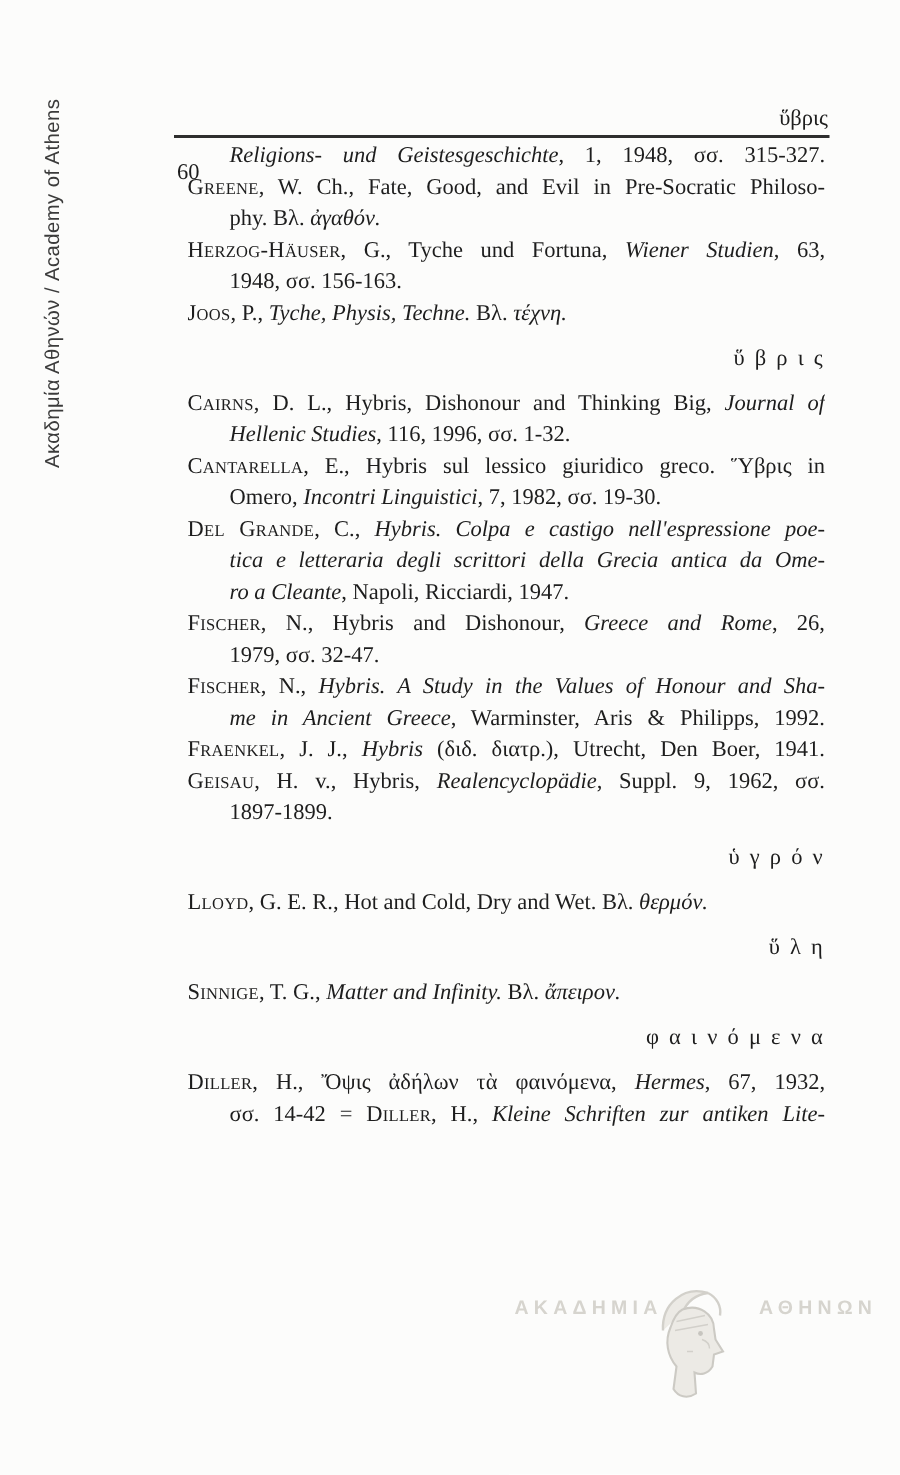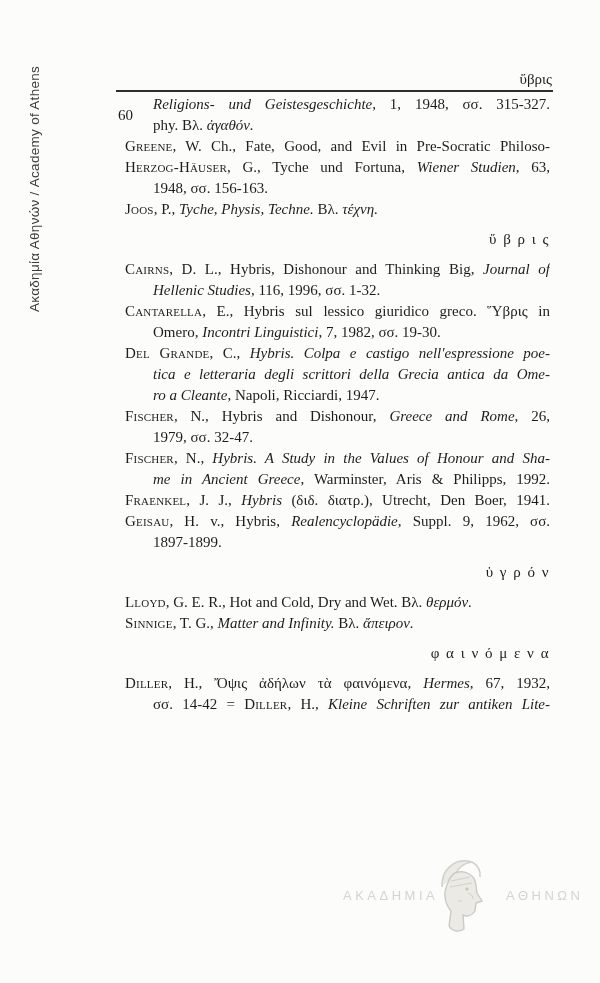--- a/index.html
+++ b/index.html
@@ -30,64 +30,65 @@
   .bib-line.cont { padding-left:28px; }
   .sc { font-variant:small-caps; letter-spacing:0.2px; }
   .it { font-style:italic; }
   .rm { font-style:normal; }
   .section-heading {
     text-align:right; margin:9px 0; height:21px;
     letter-spacing:1.5px; font-size:15px;
   }
   
   .watermark-text {
-    position:absolute; top:888px;
+    position:absolute; top:864px;
     font-family:"Liberation Sans", sans-serif;
-    font-size:13px; font-weight:normal;
+    font-size:13px; font-weight:bold;
     color:#d6d4ce; letter-spacing:3.5px;
   }
   .wm-left { left:343px; }
   .wm-right { left:506px; }
   .athena-logo { position:absolute; left:428px; top:853px; width:66px; height:86px; }
 </style>
 </head>
 <body>
 
 <div class="page">
 
   <div class="margin-note">Ακαδημία Αθηνών / Academy of Athens</div>
 
   <div class="page-number">60</div>
   <div class="running-head">ὕβρις</div>
   <div class="header-rule"></div>
 
   <div class="content">
       <div class="bib-line cont j"><span class="it">Religions- und Geistesgeschichte</span><span class="rm">, 1, 1948, σσ. 315-327.</span></div>
+      <div class="bib-line j"><span class="sc">Greene</span><span class="rm">, W. Ch., Fate, Good, and Evil in Pre-Socratic Philoso-</span></div>
       <div class="bib-line cont"><span class="rm">phy. Βλ. </span><span class="it">ἀγαθόν.</span></div>
-      <div class="bib-line j"><span class="sc">Greene</span><span class="rm">, W. Ch., Fate, Good, and Evil in Pre-Socratic Philoso-</span></div>
       <div class="bib-line j"><span class="sc">Herzog-Häuser</span><span class="rm">, G., Tyche und Fortuna, </span><span class="it">Wiener Studien</span><span class="rm">, 63,</span></div>
       <div class="bib-line cont"><span class="rm">1948, σσ. 156-163.</span></div>
       <div class="bib-line"><span class="sc">Joos</span><span class="rm">, P., </span><span class="it">Tyche, Physis, Techne.</span><span class="rm"> Βλ. </span><span class="it">τέχνη.</span></div>
       <div class="section-heading">ὕ β ρ ι ς</div>
       <div class="bib-line j"><span class="sc">Cairns</span><span class="rm">, D. L., Hybris, Dishonour and Thinking Big, </span><span class="it">Journal of</span></div>
       <div class="bib-line cont"><span class="it">Hellenic Studies</span><span class="rm">, 116, 1996, σσ. 1-32.</span></div>
       <div class="bib-line j"><span class="sc">Cantarella</span><span class="rm">, E., Hybris sul lessico giuridico greco. Ὕβρις in</span></div>
       <div class="bib-line cont"><span class="rm">Omero, </span><span class="it">Incontri Linguistici</span><span class="rm">, 7, 1982, σσ. 19-30.</span></div>
       <div class="bib-line j"><span class="sc">Del Grande</span><span class="rm">, C., </span><span class="it">Hybris. Colpa e castigo nell'espressione poe-</span></div>
       <div class="bib-line cont j"><span class="it">tica e letteraria degli scrittori della Grecia antica da Ome-</span></div>
       <div class="bib-line cont"><span class="it">ro a Cleante</span><span class="rm">, Napoli, Ricciardi, 1947.</span></div>
       <div class="bib-line j"><span class="sc">Fischer</span><span class="rm">, N., Hybris and Dishonour, </span><span class="it">Greece and Rome</span><span class="rm">, 26,</span></div>
       <div class="bib-line cont"><span class="rm">1979, σσ. 32-47.</span></div>
       <div class="bib-line j"><span class="sc">Fischer</span><span class="rm">, N., </span><span class="it">Hybris. A Study in the Values of Honour and Sha-</span></div>
       <div class="bib-line cont j"><span class="it">me in Ancient Greece</span><span class="rm">, Warminster, Aris &amp; Philipps, 1992.</span></div>
       <div class="bib-line j"><span class="sc">Fraenkel</span><span class="rm">, J. J., </span><span class="it">Hybris</span><span class="rm"> (διδ. διατρ.), Utrecht, Den Boer, 1941.</span></div>
       <div class="bib-line j"><span class="sc">Geisau</span><span class="rm">, H. v., Hybris, </span><span class="it">Realencyclopädie</span><span class="rm">, Suppl. 9, 1962, σσ.</span></div>
       <div class="bib-line cont"><span class="rm">1897-1899.</span></div>
       <div class="section-heading">ὑ γ ρ ό ν</div>
       <div class="bib-line"><span class="sc">Lloyd</span><span class="rm">, G. E. R., Hot and Cold, Dry and Wet. Βλ. </span><span class="it">θερμόν.</span></div>
+      <div class="section-heading">ὕ λ η</div>
       <div class="bib-line"><span class="sc">Sinnige</span><span class="rm">, T. G., </span><span class="it">Matter and Infinity.</span><span class="rm"> Βλ. </span><span class="it">ἄπειρον.</span></div>
       <div class="section-heading">φ α ι ν ό μ ε ν α</div>
       <div class="bib-line j"><span class="sc">Diller</span><span class="rm">, H., Ὄψις ἀδήλων τὰ φαινόμενα, </span><span class="it">Hermes</span><span class="rm">, 67, 1932,</span></div>
       <div class="bib-line cont j"><span class="rm">σσ. 14-42 = </span><span class="sc">Diller</span><span class="rm">, H., </span><span class="it">Kleine Schriften zur antiken Lite-</span></div>
     </div>
 
   <div class="watermark-text wm-left">ΑΚΑΔΗΜΙΑ</div>
   <div class="athena-logo">
     <svg width="66" height="86" viewBox="0 0 66 86" xmlns="http://www.w3.org/2000/svg">
       <g fill="none" stroke="#d2d0ca" stroke-width="1.6">

